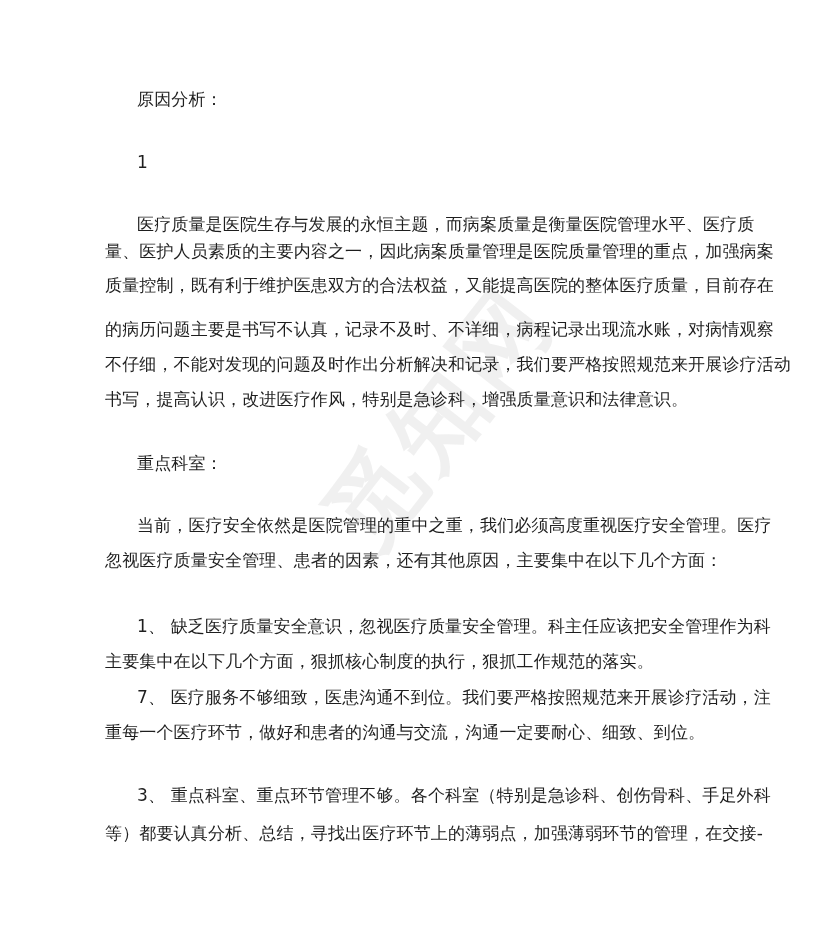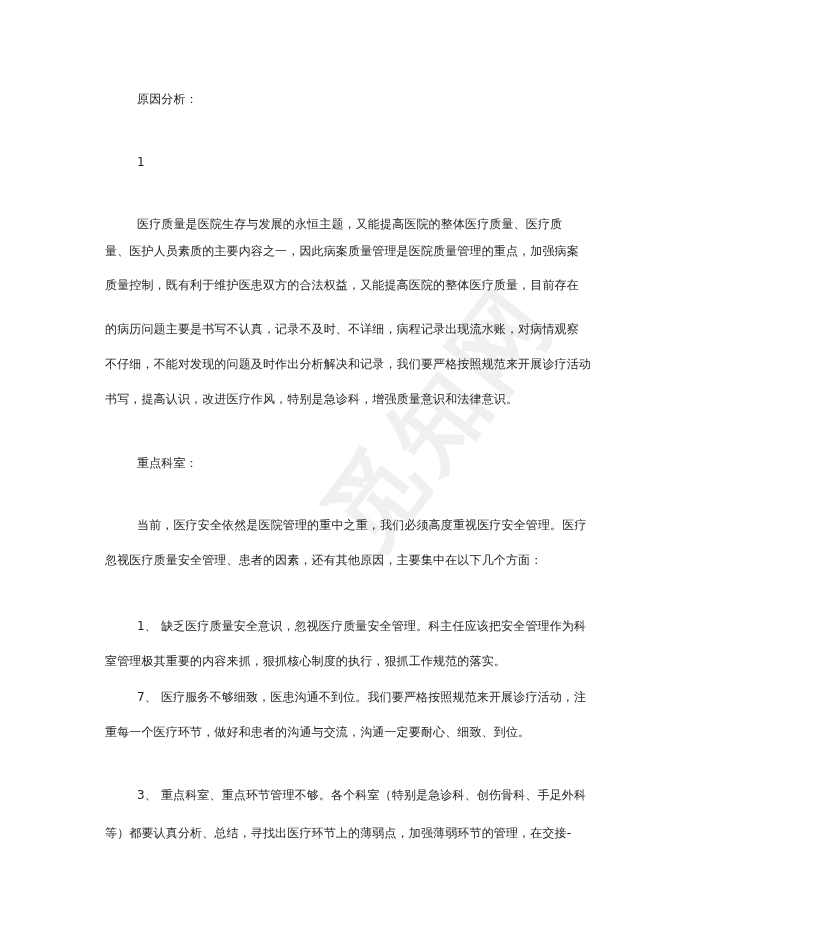--- a/index.html
+++ b/index.html
@@ -1,19 +1,19 @@
 <!DOCTYPE html>
 <html><head>
 <meta charset="utf-8">
 <style>
   html, body { margin: 0; padding: 0; background: #ffffff; }
   body { width: 830px; height: 927px; position: relative; overflow: hidden;
          font-family: "DejaVu Sans", "Liberation Sans", sans-serif; color: #1e1e1e; }
   .page { position: absolute; left: 0; top: 0; width: 830px; height: 927px; }
-  .line { position: absolute; left: 105px; font-size: 12px; line-height: 22px;
+  .line { position: absolute; left: 105px; font-size: 17px; line-height: 22px;
           white-space: nowrap; letter-spacing: 0.15px; }
   .indent { left: 137px; }
   .watermark { position: absolute; left: 300px; top: 260px; width: 260px; height: 260px;
                pointer-events: none; }
   .watermark span { position: absolute; left: -10px; top: 95px; font-size: 92px;
                     color: rgba(200,200,200,0.28); font-weight: bold;
                     transform: rotate(-52deg); transform-origin: center; white-space: nowrap;
                     letter-spacing: 8px; }
 </style>
 </head>
@@ -22,38 +22,38 @@
 <div class="page">
 
   <div class="watermark">
     <span>觅知网</span>
   </div>
 
   <div class="line indent" style="top:88px">原因分析：</div>
   <div class="line indent" style="top:151px">1</div>
 
   <div>
-    <div class="line indent" style="top:213px">医疗质量是医院生存与发展的永恒主题，又能提高医院的整体医疗质量、医疗质</div>
+    <div class="line indent" style="top:213px">医疗质量是医院生存与发展的永恒主题，而病案质量是衡量医院管理水平、医疗质</div>
     <div class="line" style="top:240px">量、医护人员素质的主要内容之一，因此病案质量管理是医院质量管理的重点，加强病案</div>
     <div class="line" style="top:274px">质量控制，既有利于维护医患双方的合法权益，又能提高医院的整体医疗质量，目前存在</div>
     <div class="line" style="top:318px">的病历问题主要是书写不认真，记录不及时、不详细，病程记录出现流水账，对病情观察</div>
     <div class="line" style="top:353px">不仔细，不能对发现的问题及时作出分析解决和记录，我们要严格按照规范来开展诊疗活动</div>
     <div class="line" style="top:388px">书写，提高认识，改进医疗作风，特别是急诊科，增强质量意识和法律意识。</div>
   </div>
 
   <div class="line indent" style="top:452px">重点科室：</div>
 
   <div>
     <div class="line indent" style="top:514px">当前，医疗安全依然是医院管理的重中之重，我们必须高度重视医疗安全管理。医疗</div>
     <div class="line" style="top:549px">忽视医疗质量安全管理、患者的因素，还有其他原因，主要集中在以下几个方面：</div>
   </div>
 
   <div>
     <div class="line indent" style="top:615px">1、 缺乏医疗质量安全意识，忽视医疗质量安全管理。科主任应该把安全管理作为科</div>
-    <div class="line" style="top:650px">室管理极其重要的内容来抓，狠抓核心制度的执行，狠抓工作规范的落实。</div>
+    <div class="line" style="top:650px">主要集中在以下几个方面，狠抓核心制度的执行，狠抓工作规范的落实。</div>
   </div>
 
   <div>
     <div class="line indent" style="top:686px">7、 医疗服务不够细致，医患沟通不到位。我们要严格按照规范来开展诊疗活动，注</div>
     <div class="line" style="top:721px">重每一个医疗环节，做好和患者的沟通与交流，沟通一定要耐心、细致、到位。</div>
   </div>
 
   <div>
     <div class="line indent" style="top:784px">3、 重点科室、重点环节管理不够。各个科室（特别是急诊科、创伤骨科、手足外科</div>
     <div class="line" style="top:822px">等）都要认真分析、总结，寻找出医疗环节上的薄弱点，加强薄弱环节的管理，在交接-</div>

